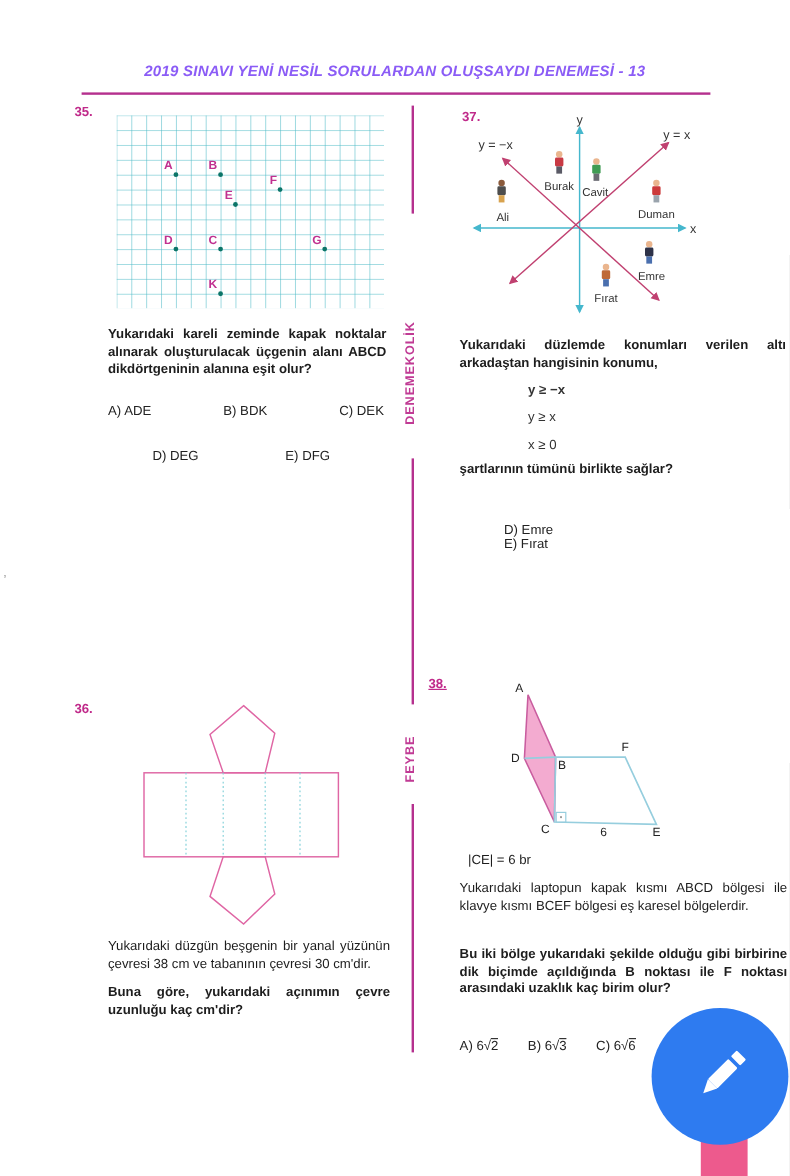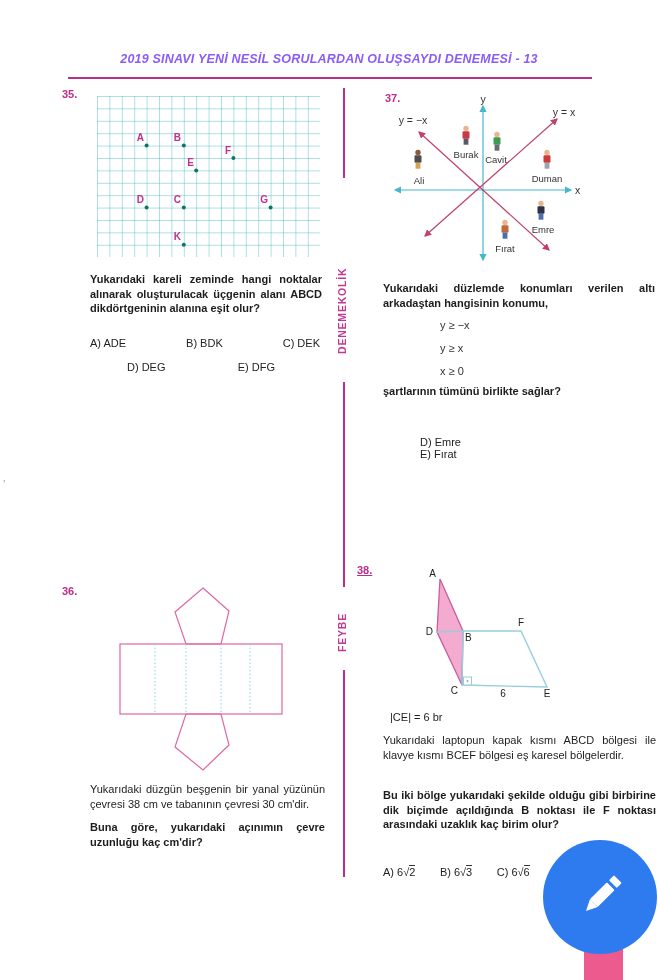--- a/index.html
+++ b/index.html
@@ -62,27 +62,27 @@
       <text x="84" y="45">B</text>
       <text x="134" y="57.5">F</text>
       <text x="97" y="70">E</text>
       <text x="47" y="107">D</text>
       <text x="84" y="107">C</text>
       <text x="171" y="107">G</text>
       <text x="84" y="144">K</text>
     </g>
   </svg>
 
-  <div class="qtext bold" style="left:90px;top:272px;width:232px;">Yukarıdaki kareli zeminde hangi noktalar alınarak oluşturulacak üçgenin alanı ABCD dikdörtgeninin alanına eşit olur?</div>
+  <div class="qtext bold" style="left:90px;top:272px;width:232px;">Yukarıdaki kareli zeminde kapak noktalar alınarak oluşturulacak üçgenin alanı ABCD dikdörtgeninin alanına eşit olur?</div>
   <div class="opts" style="left:90px;top:337px;width:230px;">
     <span>A) ADE</span>
     <span>B) BDK</span>
     <span>C) DEK</span>
   </div>
-  <div class="opts" style="left:127px;top:361px;width:148px;">
+  <div class="opts" style="left:127px;top:374px;width:148px;">
     <span>D) DEG</span>
     <span>E) DFG</span>
   </div>
 
   <div class="qnum" style="left:62px;top:585px;">36.</div>
 
   <svg class="figure" style="left:118px;top:583px;" width="170" height="195" viewBox="0 0 170 195">
     <g fill="none" stroke="#df66a4" stroke-width="1.2">
       <rect x="2" y="61" width="162" height="70"></rect>
       <polygon points="85,5 111,28 103,61 68,61 57,29"></polygon>
@@ -153,21 +153,21 @@
     </g>
     <g>
       <circle cx="122" cy="126.5" r="2.7" fill="#eab58e"></circle>
       <rect x="118.5" y="129.2" width="7" height="7.5" rx="1.2" fill="#bf6a38"></rect>
       <rect x="119.6" y="136.7" width="4.8" height="6" fill="#4a6fae"></rect>
       <text x="122" y="156" text-anchor="middle" font-size="9.5" fill="#333">Fırat</text>
     </g>
   </svg>
 
   <div class="qtext bold" style="left:383px;top:281px;width:272px;">Yukarıdaki düzlemde konumları verilen altı arkadaştan hangisinin konumu,</div>
-  <div class="cond" style="left:440px;top:314px;">y ≥ −x</div>
+  <div class="cond" style="left:440px;top:314px;font-weight:bold;">y ≥ −x</div>
   <div class="cond" style="left:440px;top:337px;">y ≥ x</div>
   <div class="cond" style="left:440px;top:360px;">x ≥ 0</div>
   <div class="qtext bold" style="left:383px;top:384px;width:272px;">şartlarının tümünü birlikte sağlar?</div>
   <div class="opts" style="left:420px;top:436px;width:142px;flex-direction:column;">
     <span>D) Emre</span>
     <span>E) Fırat</span>
   </div>
 
   <div class="qnum" style="left:357px;top:564px;text-decoration:underline;">38.</div>
 

